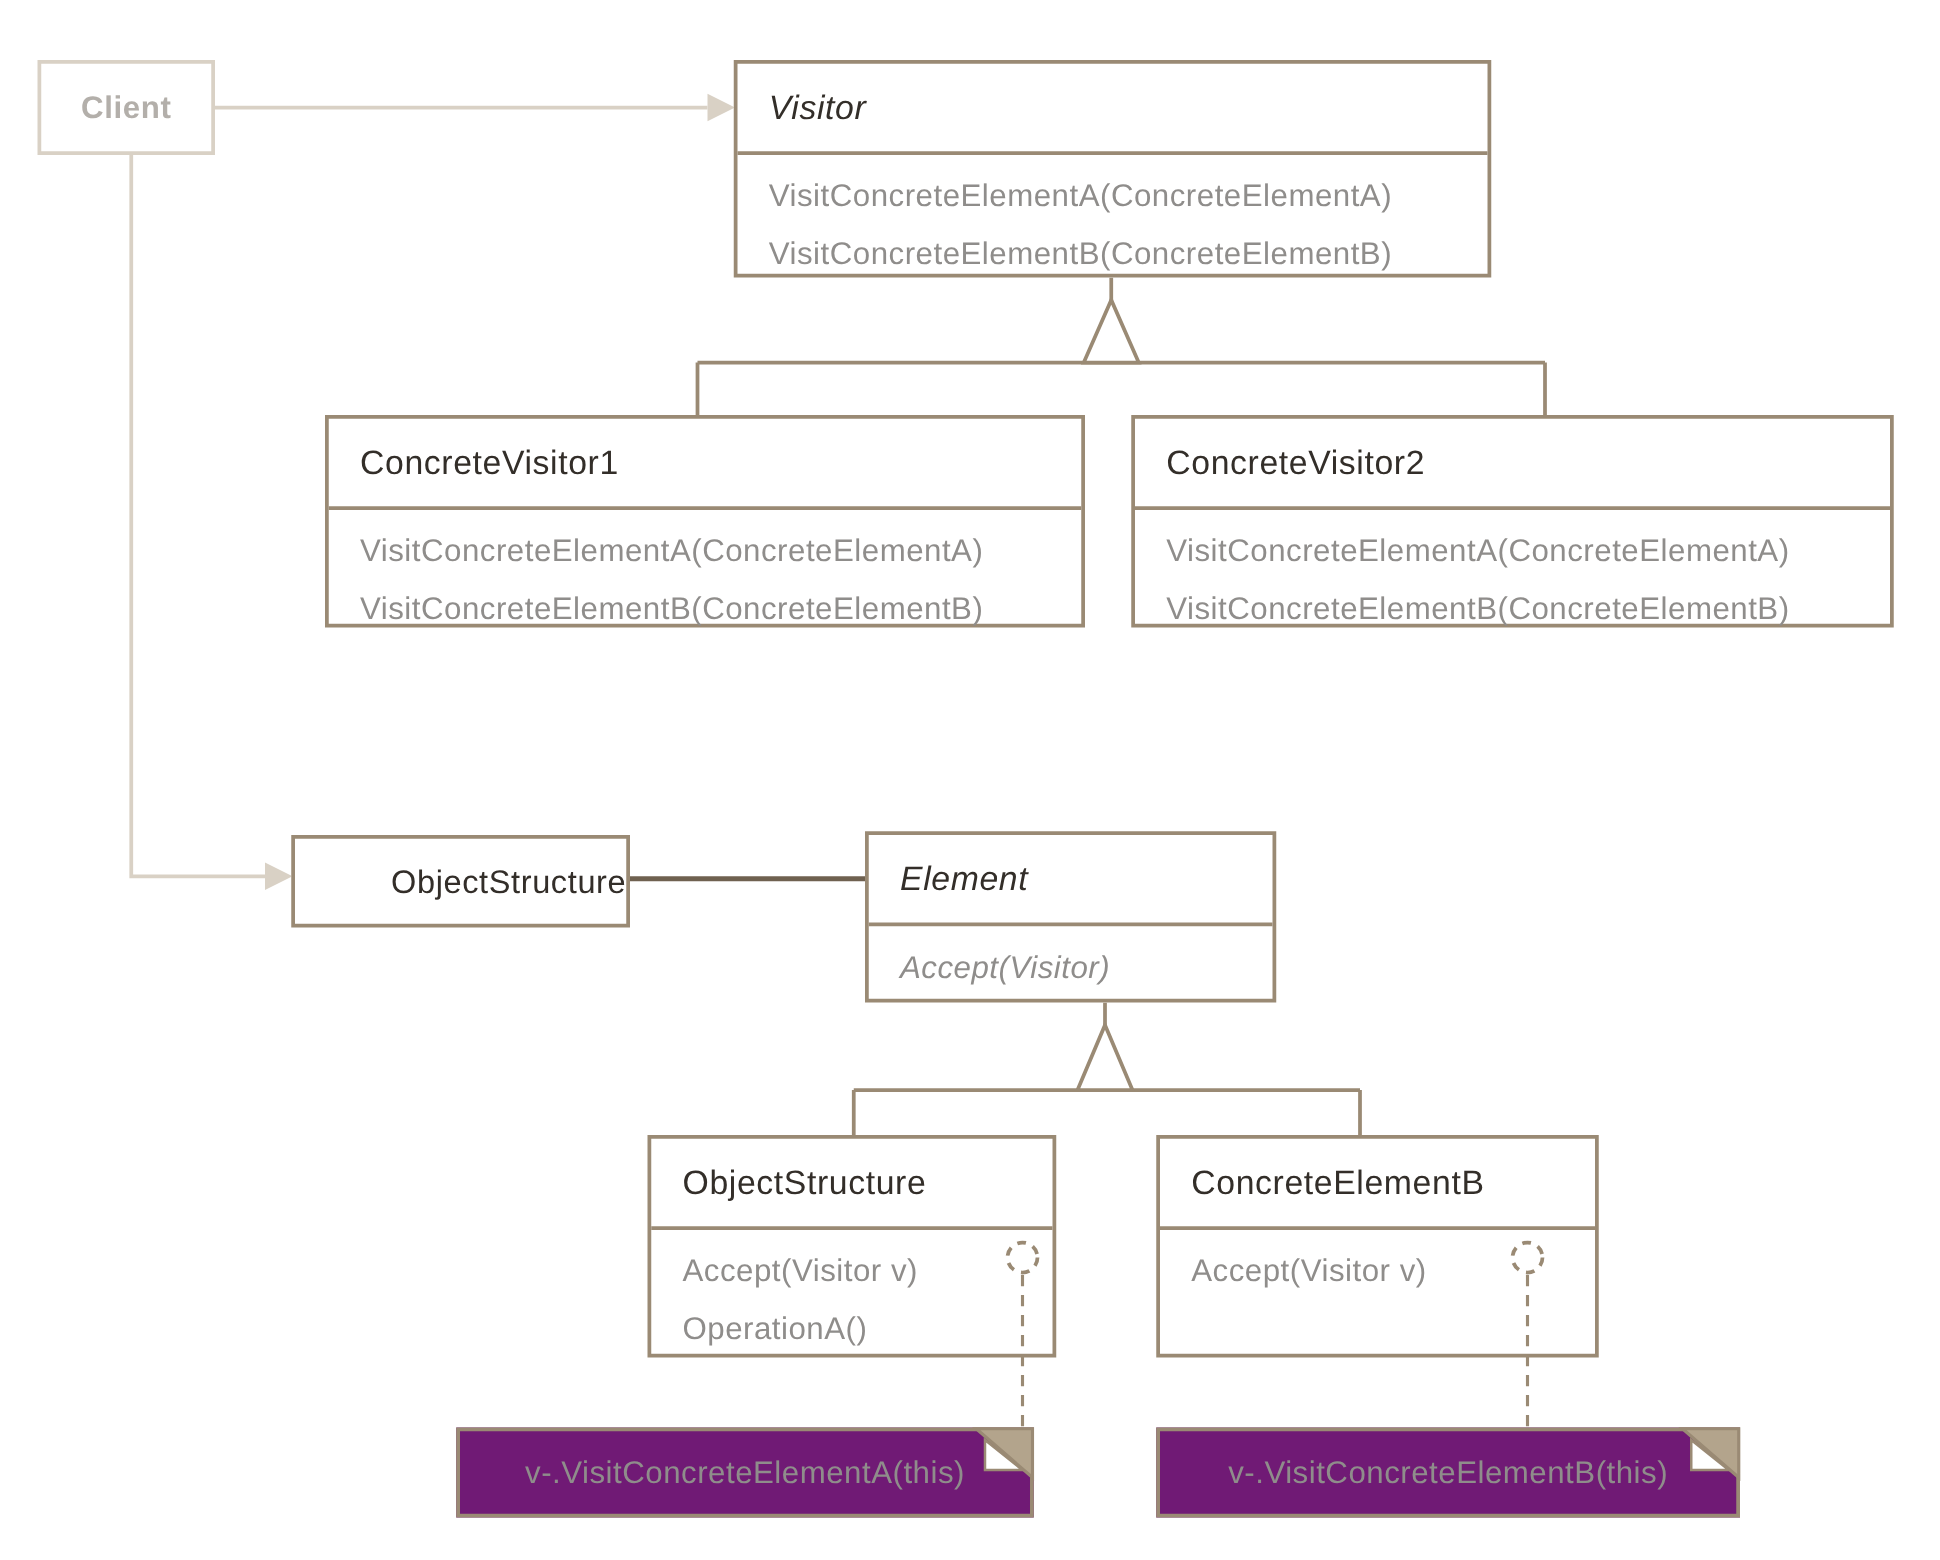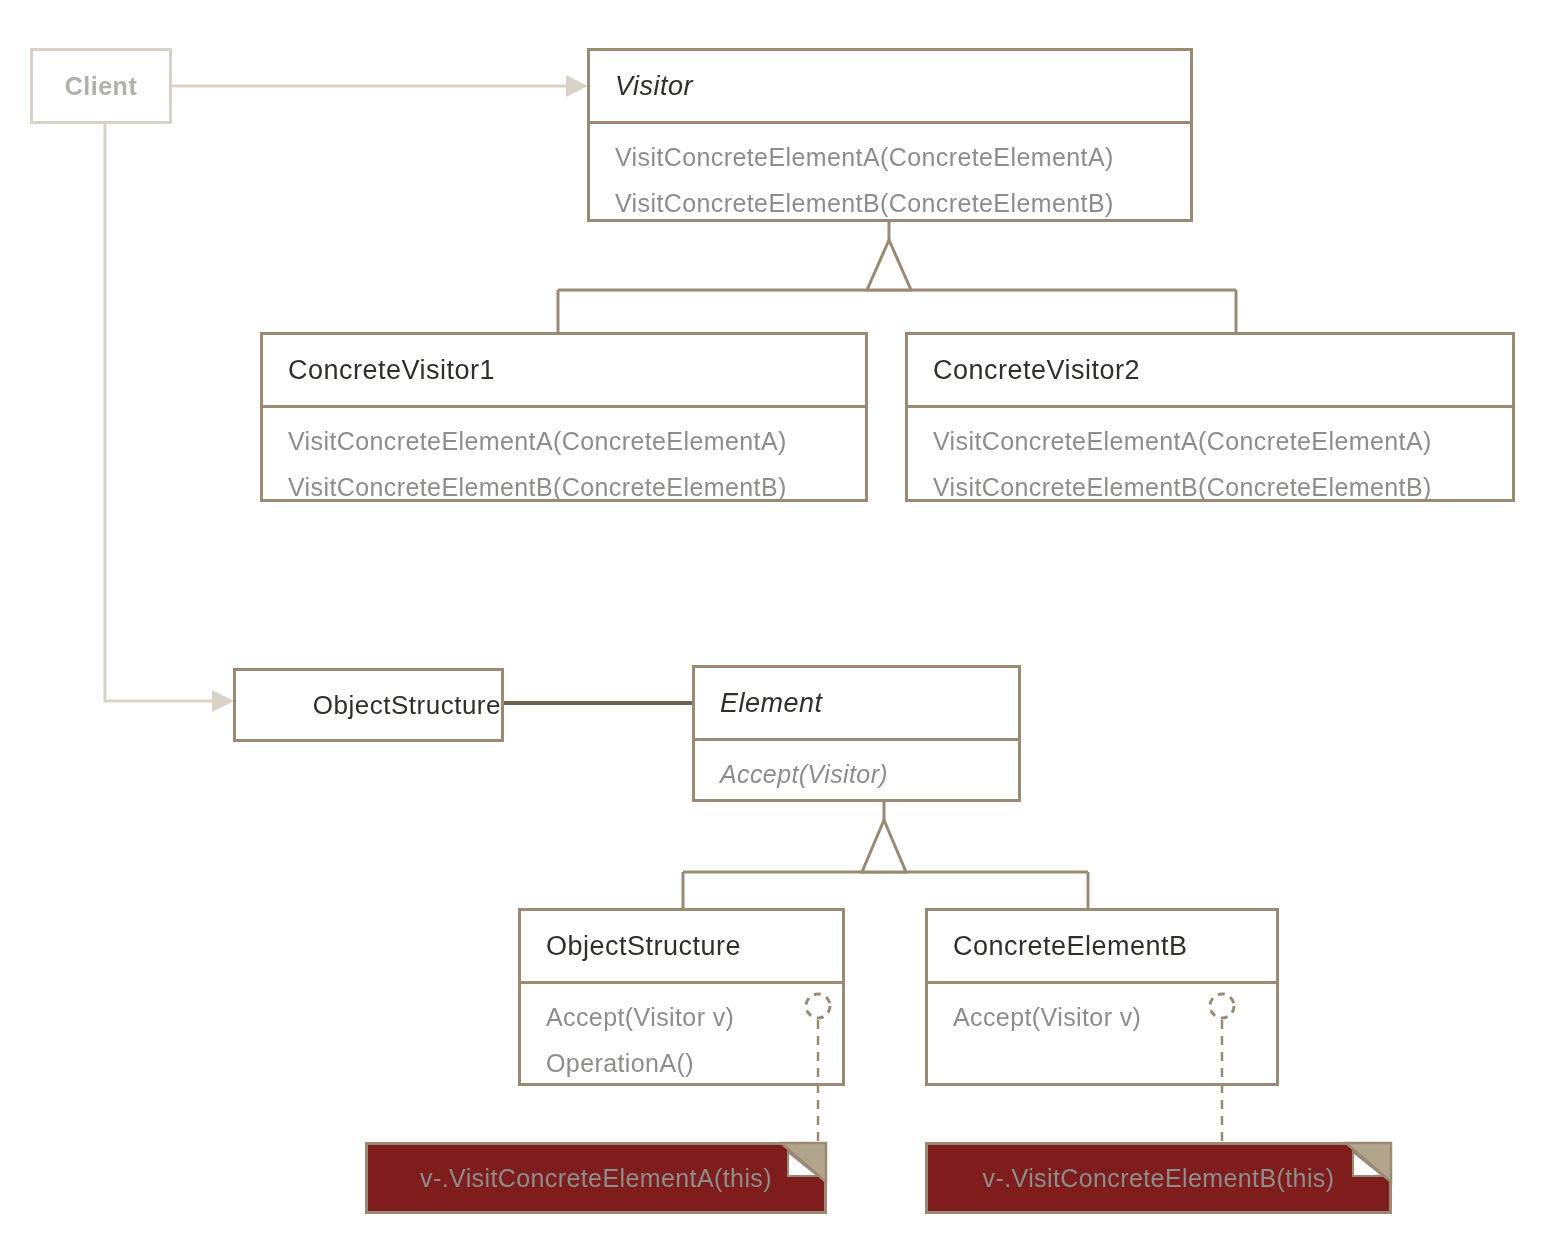--- a/index.html
+++ b/index.html
@@ -32,21 +32,21 @@
     position:absolute;background:#fff;border:3px solid var(--box-border);box-sizing:border-box;z-index:1;
     display:flex;align-items:center;justify-content:flex-end;font-weight:normal;font-size:26px;
     color:var(--title-text);letter-spacing:.5px;
   }
   .clientbox{
     position:absolute;background:#fff;border:3px solid var(--light-line);box-sizing:border-box;z-index:1;
     display:flex;align-items:center;justify-content:center;font-weight:bold;font-size:25px;
     color:var(--client-text);letter-spacing:.5px;
   }
   .note{
-    position:absolute;background:#7f1d1d;border:3px solid var(--box-border);box-sizing:border-box;z-index:1;
+    position:absolute;background:#701a75;border:3px solid var(--box-border);box-sizing:border-box;z-index:1;
     display:flex;align-items:center;justify-content:center;font-size:25px;color:var(--method-text);
     letter-spacing:.4px;
   }
   
   .lt{stroke:var(--light-line);stroke-width:3;fill:none}
   .ltf{fill:var(--light-line);stroke:none}
   .dk{stroke:var(--dark-line);stroke-width:4;fill:none}
   .dkf{fill:var(--dark-line);stroke:none}
   .tn{stroke:var(--box-border);stroke-width:3;fill:none}
   .tri{fill:#fff;stroke:var(--box-border);stroke-width:3}

